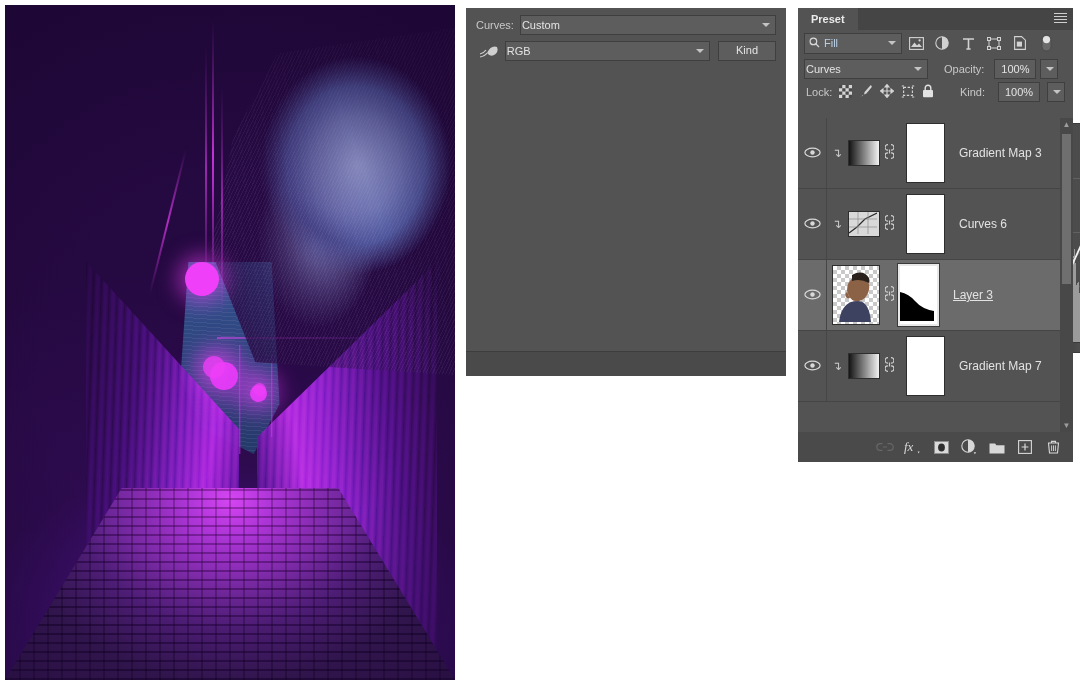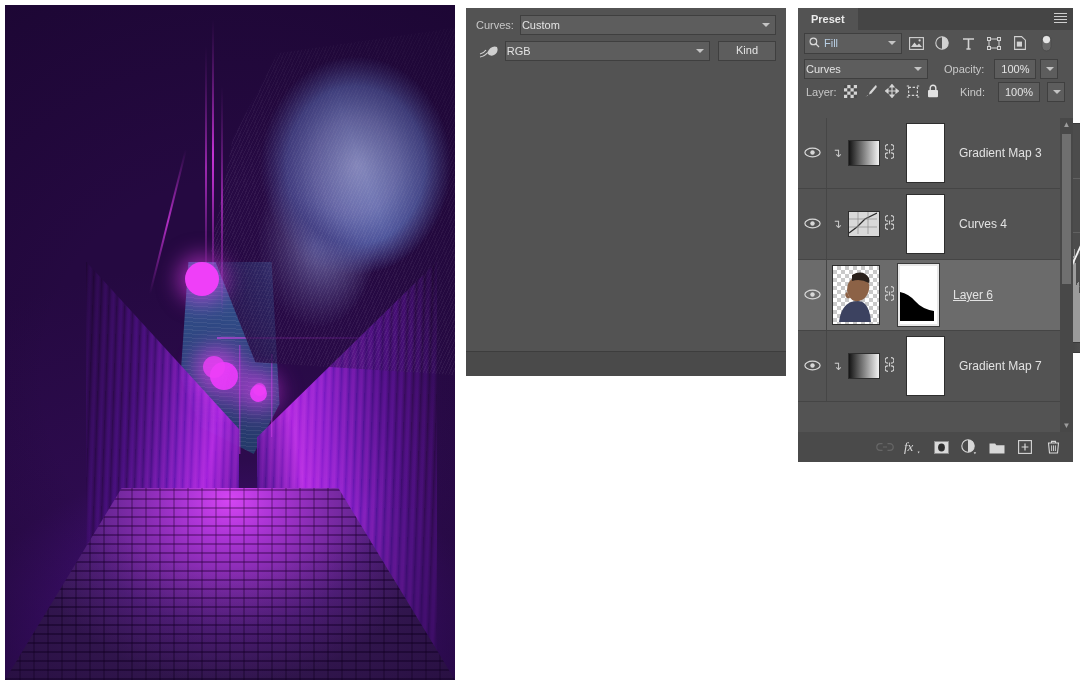--- a/index.html
+++ b/index.html
@@ -461,21 +461,21 @@
     <span class="lbl" style="margin-left:12px;">Opacity:</span>
     <div class="field" style="width:38px;justify-content:center;">
       <span>100%</span>
     </div>
     <div class="field" style="width:14px;">
       <span class="caret" style="right:3px;"></span>
     </div>
   </div>
 
   <div class="lock-row">
-    <span>Layer:</span>
+    <span>Lock:</span>
     <span>
       <svg width="13" height="13" viewBox="0 0 13 13">
           <rect width="13" height="13" fill="#d4d4d4"></rect>
           <rect x="0" y="0" width="3.25" height="3.25" fill="#4a4a4a"></rect>
           <rect x="6.5" y="0" width="3.25" height="3.25" fill="#4a4a4a"></rect>
           <rect x="3.25" y="3.25" width="3.25" height="3.25" fill="#4a4a4a"></rect>
           <rect x="9.75" y="3.25" width="3.25" height="3.25" fill="#4a4a4a"></rect>
           <rect x="0" y="6.5" width="3.25" height="3.25" fill="#4a4a4a"></rect>
           <rect x="6.5" y="6.5" width="3.25" height="3.25" fill="#4a4a4a"></rect>
           <rect x="3.25" y="9.75" width="3.25" height="3.25" fill="#4a4a4a"></rect>
@@ -549,21 +549,21 @@
             <path d="M9 0 V22 M19 0 V22 M0 7 H28 M0 15 H28" stroke="#8d8d8d" stroke-width=".7"></path>
           </svg>
         </span>
         <span class="link">
           <span><svg width="9" height="17" viewBox="0 0 9 17">
               <path d="M4.5 6.5 V10.5 M3 1.6 h-0.2 a2.8 2.8 0 0 0 0 5.6 h0.2 M6 1.6 h0.2 a2.8 2.8 0 0 1 0 5.6 h-0.2 M3 9.8 h-0.2 a2.8 2.8 0 0 0 0 5.6 h0.2 M6 9.8 h0.2 a2.8 2.8 0 0 1 0 5.6 h-0.2" stroke="#cfcfcf" fill="none" stroke-width="1.2"></path>
             </svg></span>
         </span>
         <span style="width:8px;flex:none;"></span>
         <span class="mask "></span>
-        <span class="lname">Curves 4</span>
+        <span class="lname">Curves 6</span>
       </div>
       <div class="lrow sel">
         <span class="eye-cell">
           <span><svg width="17" height="11" viewBox="0 0 17 11">
               <ellipse cx="8.5" cy="5.5" rx="7.6" ry="4.3" fill="none" stroke="#d8d8d8" stroke-width="1.2"></ellipse>
               <circle cx="8.5" cy="5.5" r="2.2" fill="#d8d8d8"></circle>
             </svg></span>
         </span>
         <span class="lsep"></span>
         <span style="width:6px;flex:none;"></span>
@@ -579,21 +579,21 @@
           <span><svg width="9" height="17" viewBox="0 0 9 17">
               <path d="M4.5 6.5 V10.5 M3 1.6 h-0.2 a2.8 2.8 0 0 0 0 5.6 h0.2 M6 1.6 h0.2 a2.8 2.8 0 0 1 0 5.6 h-0.2 M3 9.8 h-0.2 a2.8 2.8 0 0 0 0 5.6 h0.2 M6 9.8 h0.2 a2.8 2.8 0 0 1 0 5.6 h-0.2" stroke="#cfcfcf" fill="none" stroke-width="1.2"></path>
             </svg></span>
         </span>
         <span class="mask sel-mask" style="background:#fff;position:relative;overflow:hidden;">
           <svg width="34" height="55" viewBox="0 0 34 55" style="display:block;">
             <rect width="34" height="55" fill="#fff"></rect>
             <path d="M0 26 q9 2 15 9 q7 8 19 10 V55 H0z" fill="#000"></path>
           </svg>
         </span>
-        <span class="lname editing">Layer 6</span>
+        <span class="lname editing">Layer 3</span>
       </div>
       <div class="lrow">
         <span class="eye-cell">
           <span><svg width="17" height="11" viewBox="0 0 17 11">
               <ellipse cx="8.5" cy="5.5" rx="7.6" ry="4.3" fill="none" stroke="#d8d8d8" stroke-width="1.2"></ellipse>
               <circle cx="8.5" cy="5.5" r="2.2" fill="#d8d8d8"></circle>
             </svg></span>
         </span>
         <span class="lsep"></span>
         <span class="clip">↴</span>

